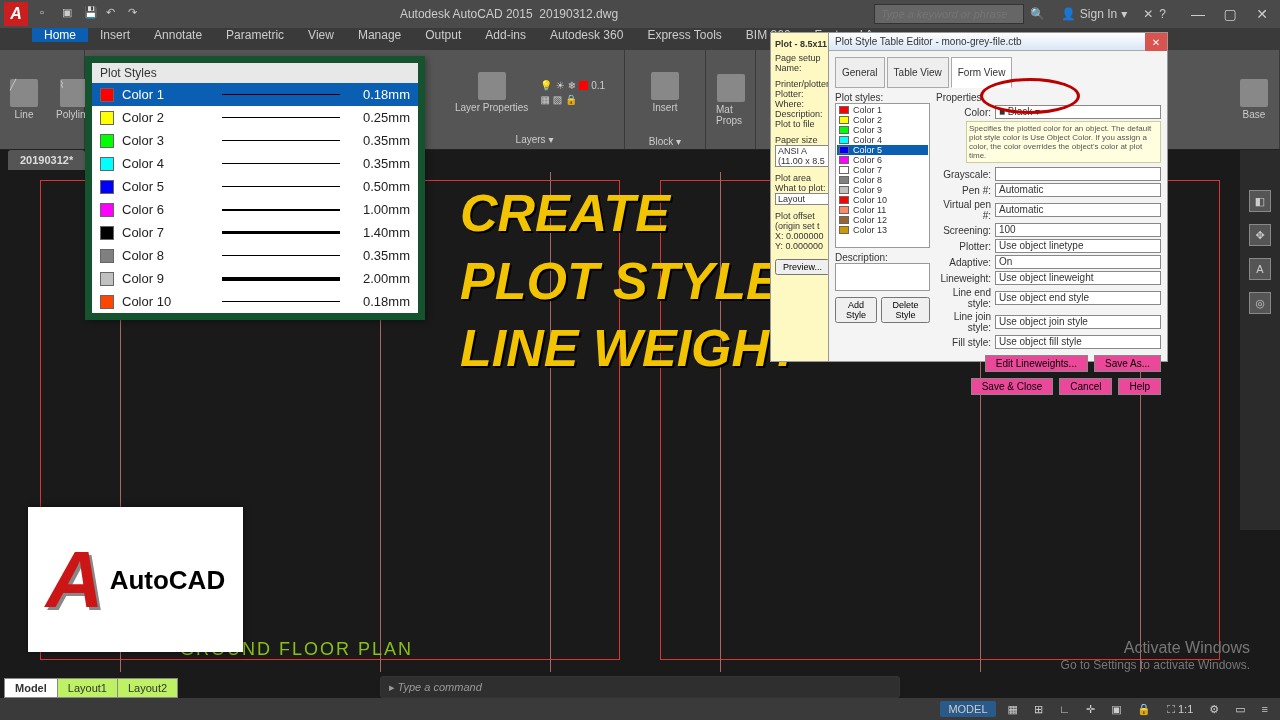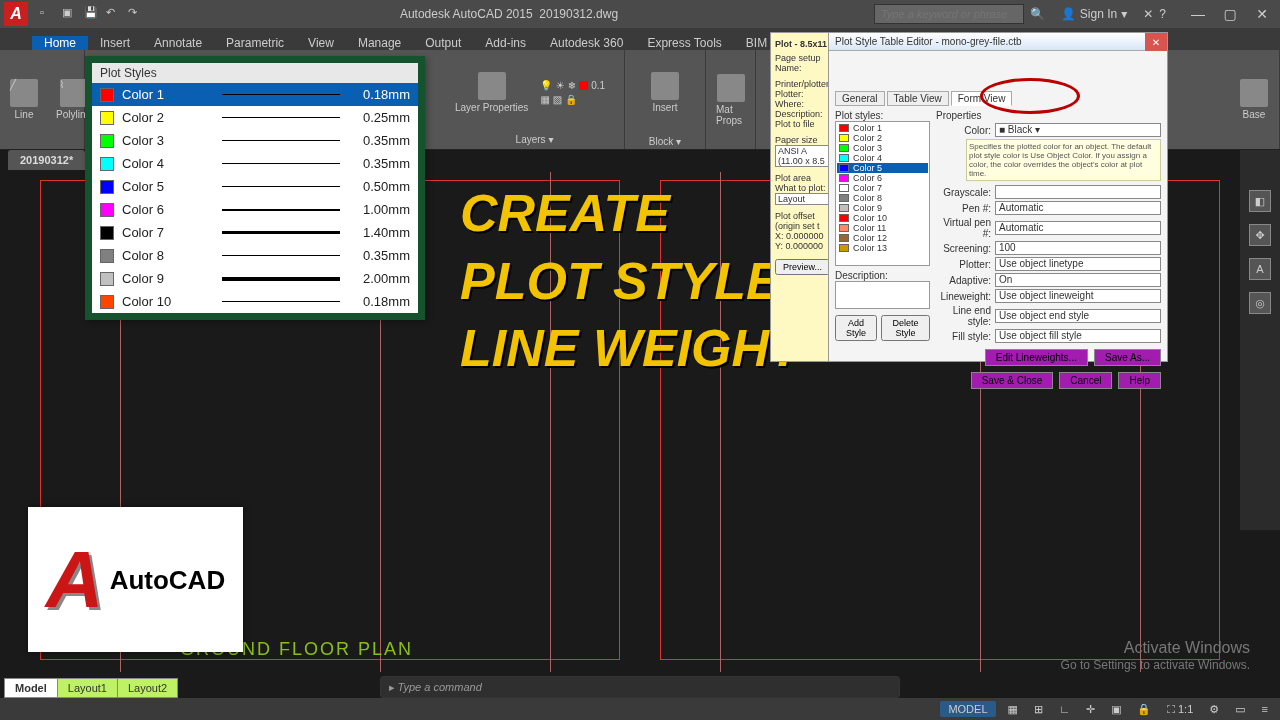--- a/index.html
+++ b/index.html
@@ -11,21 +11,21 @@
 .title-bar .doc-icons { display: flex; gap: 6px; margin-left: 4px; }
 .title-bar .doc-icons span { width: 16px; height: 16px; display: inline-block; color: #ccc; font-size: 11px; }
 .title-center { flex: 1; text-align: center; }
 .title-right { display: flex; align-items: center; gap: 6px; }
 .search-box { width: 150px; height: 20px; background: #666; border: 1px solid #333; color: #aaa; font-size: 11px; font-style: italic; padding: 0 6px; }
 .signin { display: flex; align-items: center; gap: 4px; padding: 0 10px; font-size: 12px; }
 .win-controls { display: flex; gap: 4px; margin-left: 12px; }
 .win-controls span { width: 28px; height: 20px; display: flex; align-items: center; justify-content: center; font-size: 14px; cursor: pointer; }
 
 
-.ribbon-tabs { height: 22px; background: #3a3a3a; display: flex; align-items: flex-end; padding-left: 32px; }
+.ribbon-tabs { height: 22px; background: #3a3a3a; display: flex; align-items: flex-start; padding-left: 32px; }
 .ribbon-tab { padding: 0 12px; font-size: 12px; color: #ccc; display: flex; align-items: center; cursor: pointer; }
 .ribbon-tab.active { background: #0a5fb3; color: #fff; }
 
 
 .ribbon { height: 100px; background: #555; display: flex; border-bottom: 1px solid #222; position: relative; }
 .ribbon-panel { display: flex; flex-direction: column; padding: 2px 4px; border-right: 1px solid #3a3a3a; }
 .ribbon-panel .tools { flex: 1; display: flex; align-items: center; gap: 6px; }
 .ribbon-panel .label { font-size: 10px; color: #ccc; text-align: center; padding: 2px 0; }
 .big-tool { display: flex; flex-direction: column; align-items: center; gap: 2px; font-size: 10px; color: #ccc; padding: 4px 6px; cursor: pointer; }
 .big-tool .ico { width: 28px; height: 28px; background: #888; border-radius: 2px; }
@@ -58,31 +58,31 @@
 .acad-badge .red-a { font-size: 80px; font-weight: 900; color: #cc1616; font-style: italic; margin-right: 6px; text-shadow: 3px 3px 0 #888; }
 .acad-badge .txt { font-family: Arial; font-weight: 900; font-size: 26px; text-align: center; line-height: 1; }
 
 
 .dlg { position: absolute; top: 32px; right: 112px; width: 340px; height: 330px; background: #f4f4f4; border: 1px solid #999; z-index: 55; font-size: 10px; color: #333; }
 .dlg-title { height: 18px; background: linear-gradient(#fff,#d8e6f6); border-bottom: 1px solid #aaa; padding: 0 6px; display: flex; align-items: center; }
 .dlg-close { position: absolute; top: 0; right: 0; width: 22px; height: 18px; background: #d9534f; color: #fff; display: flex; align-items: center; justify-content: center; font-size: 10px; }
 .dlg-body { padding: 6px; }
 .dlg-left { position: absolute; top: 32px; right: 440px; width: 70px; height: 330px; background: #fef9c3; border: 1px solid #999; z-index: 54; padding: 6px 4px; font-size: 9px; color: #333; }
 .plot-editor-tabs { display: flex; gap: 2px; margin-bottom: 4px; }
-.plot-editor-tabs span { padding: 1px 6px; border: 1px solid #aaa; background: #eee; margin-top: 34px; }
+.plot-editor-tabs span { padding: 9px 6px; border: 1px solid #aaa; background: #eee; }
 .plot-editor-tabs span.on { background: #fff; border-bottom-color: #fff; }
 .colorlist { height: 145px; border: 1px solid #999; background: #fff; overflow-y: auto; padding: 1px; margin-bottom: 4px; }
 .colorlist div { display: flex; align-items: center; padding: 0 2px; font-size: 9px; }
 .colorlist div.sel { background: #0a5fb3; color: #fff; }
 .colorlist .csw { width: 10px; height: 8px; border: 1px solid #666; margin-right: 4px; }
 .prop-row { display: flex; align-items: center; gap: 4px; margin: 2px 0; }
 .prop-row label { width: 55px; text-align: right; }
 .prop-row .field { flex: 1; border: 1px solid #888; background: #fff; height: 14px; padding: 0 3px; }
 .dlg-btns { display: flex; gap: 6px; justify-content: flex-end; margin-top: 6px; }
-.dlg-btns button { font-size: 10px; padding: 2px 10px; background: #a21caf; border: 1px solid #888; }
+.dlg-btns button { font-size: 10px; padding: 2px 10px; background: #ec4899; border: 1px solid #888; }
 .circle-mark { position: absolute; border: 3px solid #b00; border-radius: 50%; width: 100px; height: 36px; z-index: 60; }
 
 
 .side-strip { position: absolute; right: 0; top: 150px; width: 40px; height: 380px; background: rgba(60,60,60,.5); z-index: 20; display: flex; flex-direction: column; align-items: center; gap:12px; padding-top: 40px; }
 .side-strip span { width:22px; height:22px; border:1px solid #888; background:#555; display:flex; align-items:center; justify-content:center; color:#ccc; font-size:11px;}
 
 
 .cmd-bar { position: absolute; bottom: 22px; left: 50%; transform: translateX(-50%); width: 520px; height: 22px; background: rgba(50,50,50,.9); border: 1px solid #333; display: flex; align-items: center; padding: 0 8px; color: #999; font-size: 11px; border-radius: 3px; z-index: 40; }
 .layout-tabs { position: absolute; bottom: 22px; left: 4px; display: flex; z-index: 40; }
 .layout-tabs span { background: #bef264; color: #333; font-size: 11px; padding: 3px 10px; border: 1px solid #888; margin-right: -1px; cursor: pointer; }
@@ -395,20 +395,24 @@
           </div>
         <div class="prop-row">
             <label>Lineweight:</label>
             <div class="field">Use object lineweight</div>
           </div>
         <div class="prop-row">
             <label>Line end style:</label>
             <div class="field">Use object end style</div>
           </div>
         <div class="prop-row">
+            <label>Line join style:</label>
+            <div class="field">Use object join style</div>
+          </div>
+        <div class="prop-row">
             <label>Fill style:</label>
             <div class="field">Use object fill style</div>
           </div>
         <div class="dlg-btns">
           <button>Edit Lineweights...</button>
           <button>Save As...</button>
         </div>
       </div>
     </div>
     <div class="dlg-btns">

